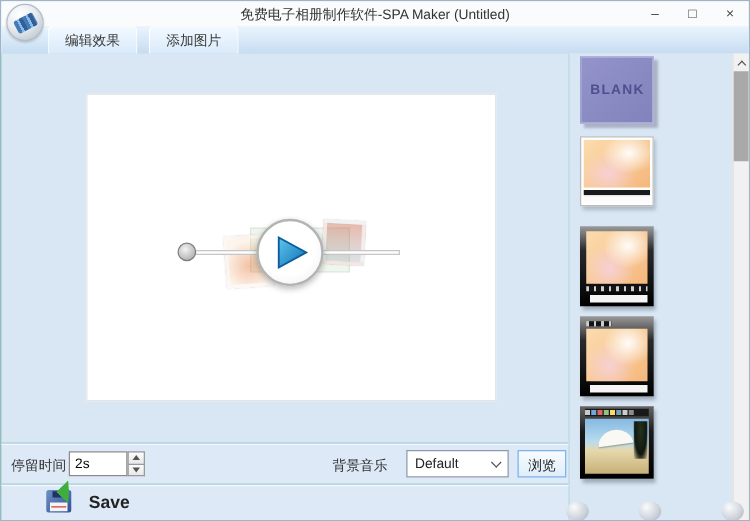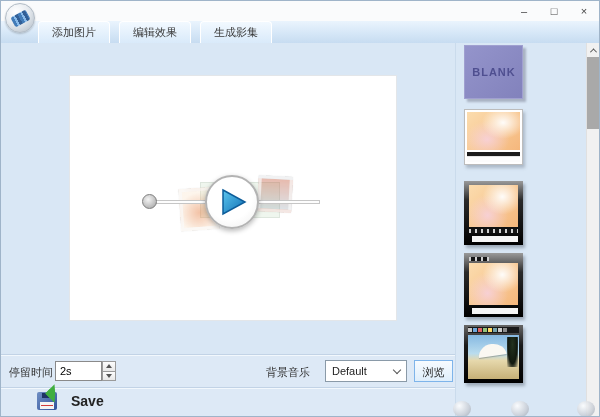--- a/index.html
+++ b/index.html
@@ -120,36 +120,36 @@
     letter-spacing:2px; color:#dd0000; text-shadow:1px 1px 0 rgba(255,255,255,.85), 2px 2px 2px rgba(255,255,255,.5); }
   .wm-url { position:relative; font-size:13px; font-weight:bold; letter-spacing:1.5px; color:#ee1111;
     text-shadow:-1px -1px 0 #fff, 1px -1px 0 #fff, -1px 1px 0 #fff, 1px 1px 0 #fff; }
 </style>
 </head>
 <body>
 
 <div class="window">
 
   <div class="titlebar">
+    <div class="title-text">免费电子相册制作软件-SPA Maker (Untitled)</div>
     <div class="win-controls">
       <div class="win-btn">–</div>
       <div class="win-btn">□</div>
       <div class="win-btn">×</div>
     </div>
   </div>
 
   <div class="app-orb">
     <div class="film"></div>
   </div>
 
   <div class="tabstrip">
     <div class="tabs">
+      <div class="tab">编辑效果</div>
       <div class="tab">添加图片</div>
-      <div class="tab">编辑效果</div>
-      <div class="tab">生成影集</div>
     </div>
   </div>
 
   <div class="body">
     <div class="left-col">
 
       <div class="preview-area">
         <div class="canvas">
           <div class="faint-slide"></div>
           <div class="faint-img1"></div>

